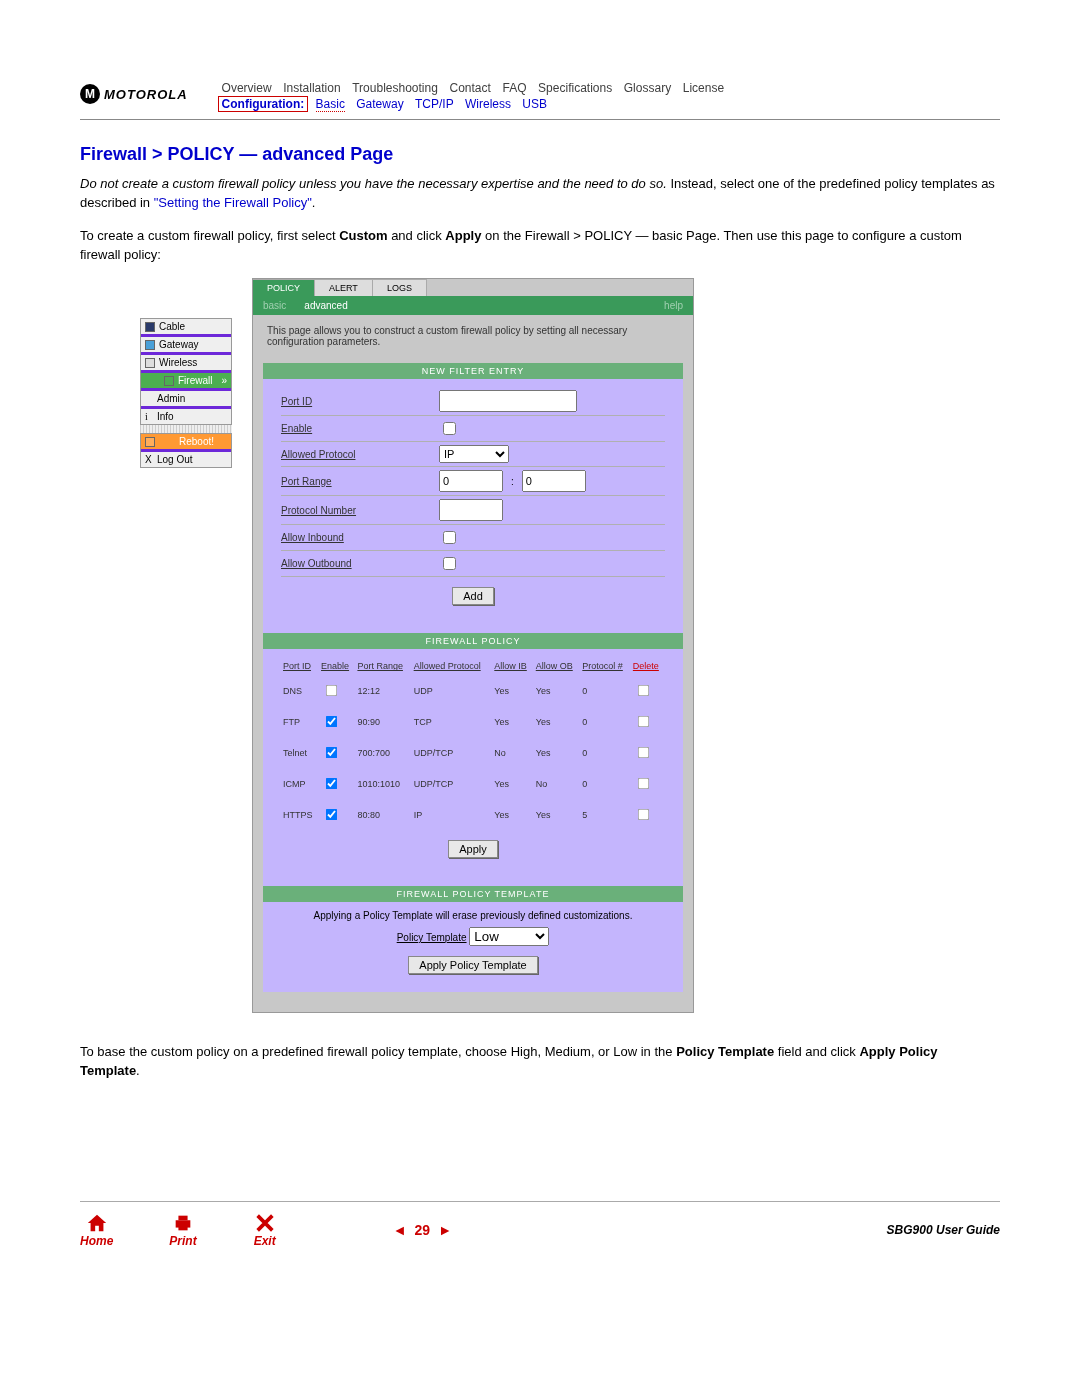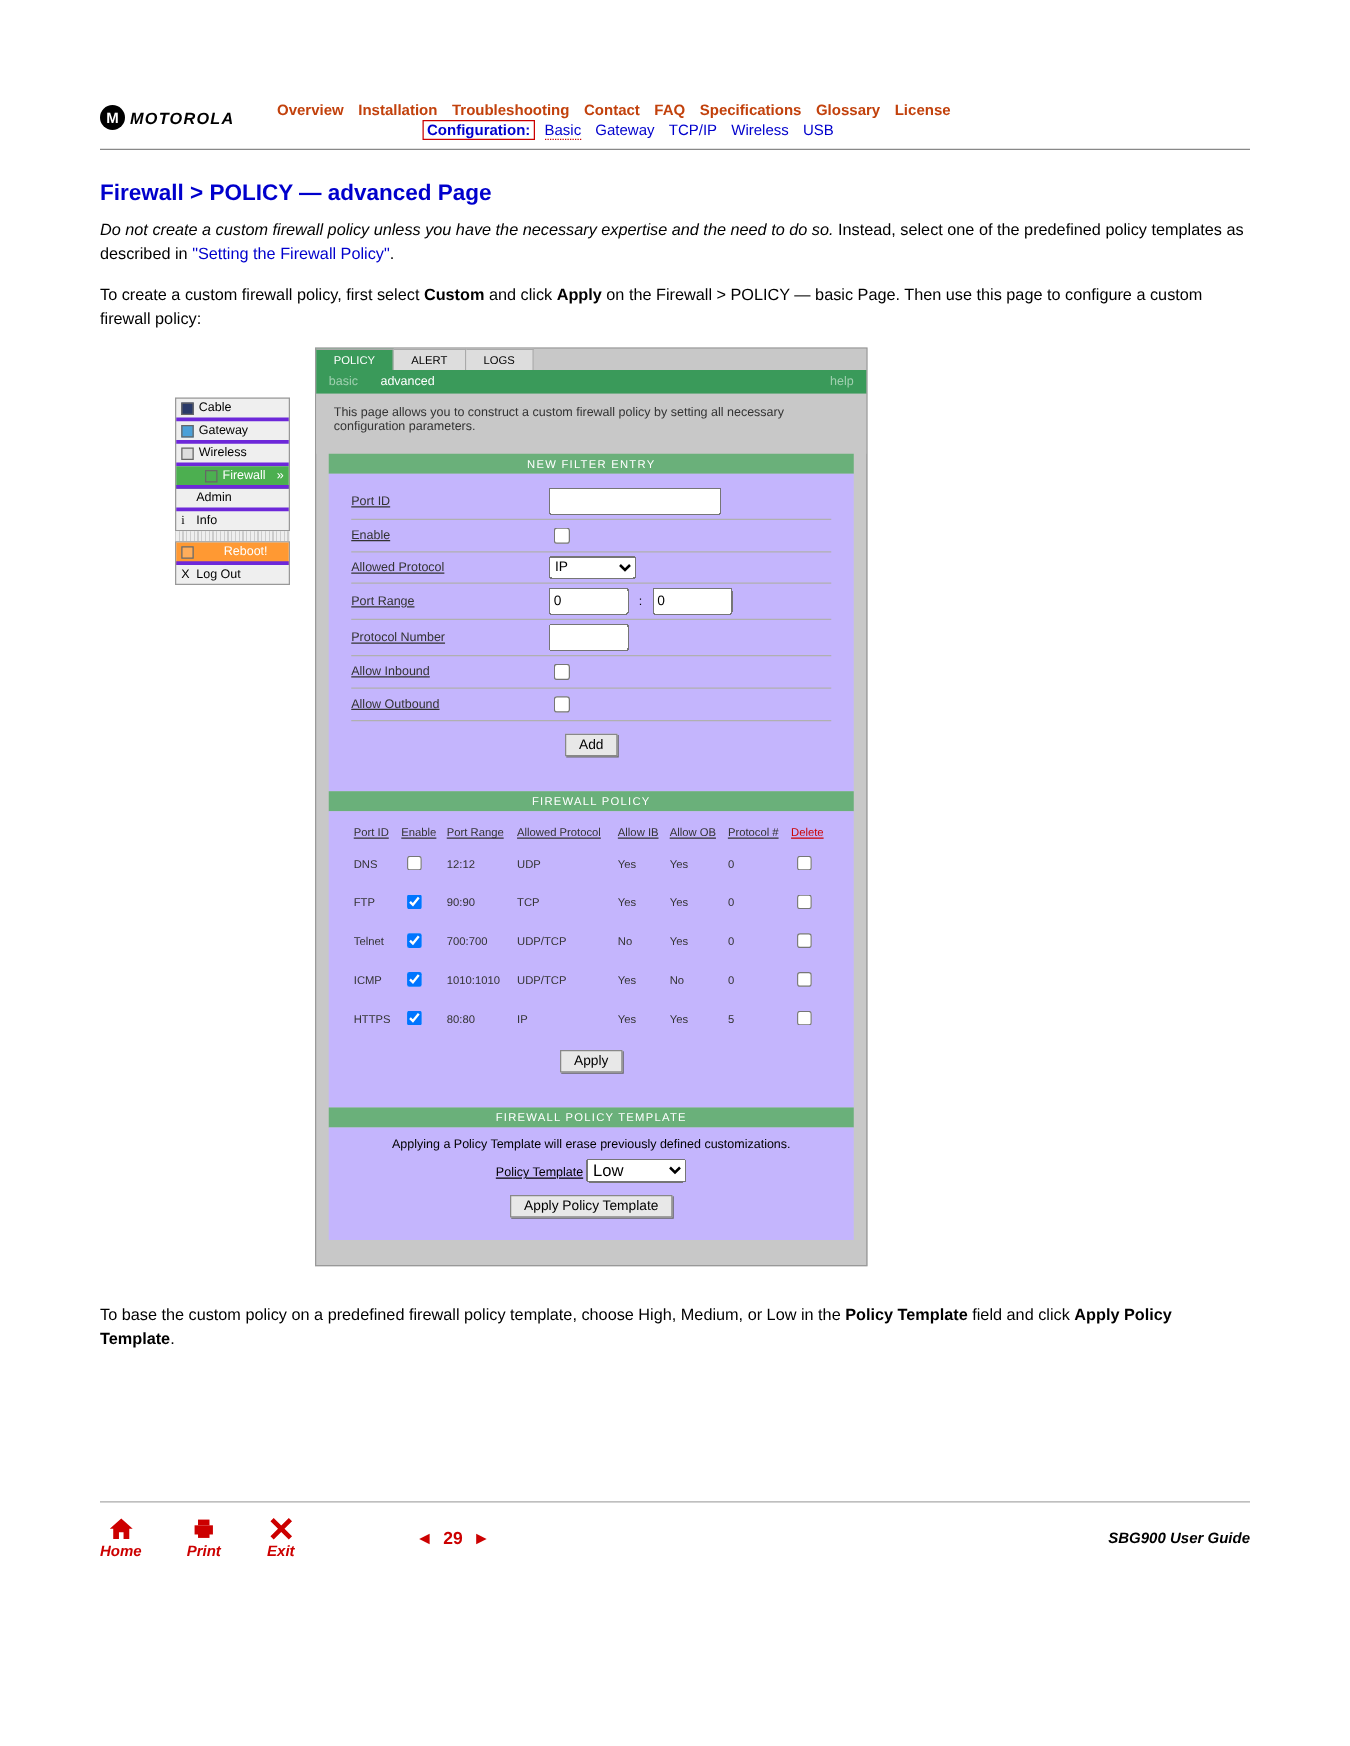--- a/index.html
+++ b/index.html
@@ -34,22 +34,22 @@
   }
   .brand {
     font-weight: bold; font-style: italic; letter-spacing: 1px; font-size: 13px;
   }
   .topnav {
     flex: 1;
     text-align: left;
     margin-left: 20px;
   }
   .topnav-row1 span {
-    color: #c2410c;
-    font-weight: bold;
+    color: #404040;
+    font-weight: normal;
     font-size: 12px;
     margin: 0 4px;
     cursor: pointer;
   }
   .topnav-row2 {
     margin-top: 2px;
     font-size: 12px;
   }
   .topnav-row2 .cfg {
     border: 1px solid #cc0000;
@@ -185,21 +185,21 @@
   .tbl td { padding: 6px 2px; color:#333; }
   .tbl input[type=checkbox] { transform: scale(0.9); }
 
   
   .bottom {
     margin-top: 120px;
     border-top: 1px solid #aaa;
     padding-top: 10px;
     display: flex;
     align-items: center;
-    gap: 36px;
+    gap: 56px;
     font-size: 12px;
   }
   .ficon { display:flex; flex-direction:column; align-items:center; color:#cc0000; font-style: italic; font-weight:bold; cursor:pointer;}
   .ficon svg { width: 24px; height: 22px; }
   .pager { margin-left: 60px; color:#cc0000; font-weight:bold; font-size:14px; display:flex; align-items:center; gap:8px;}
   .guide { margin-left: auto; font-style: italic; font-weight: bold; }
 </style>
 </head>
 <body>
 
@@ -214,21 +214,21 @@
       <div class="topnav-row1">
         <span>Overview</span>
         <span>Installation</span>
         <span>Troubleshooting</span>
         <span>Contact</span>
         <span>FAQ</span>
         <span>Specifications</span>
         <span>Glossary</span>
         <span>License</span>
       </div>
-      <div class="topnav-row2" style="margin-left:120px;">
+      <div class="topnav-row2" style="">
         <span class="cfg">Configuration:</span>
         <span class="basic">Basic</span>
         <span class="ln">Gateway</span>
         <span class="ln">TCP/IP</span>
         <span class="ln">Wireless</span>
         <span class="ln">USB</span>
       </div>
     </div>
   </div>
   <hr class="thin">

